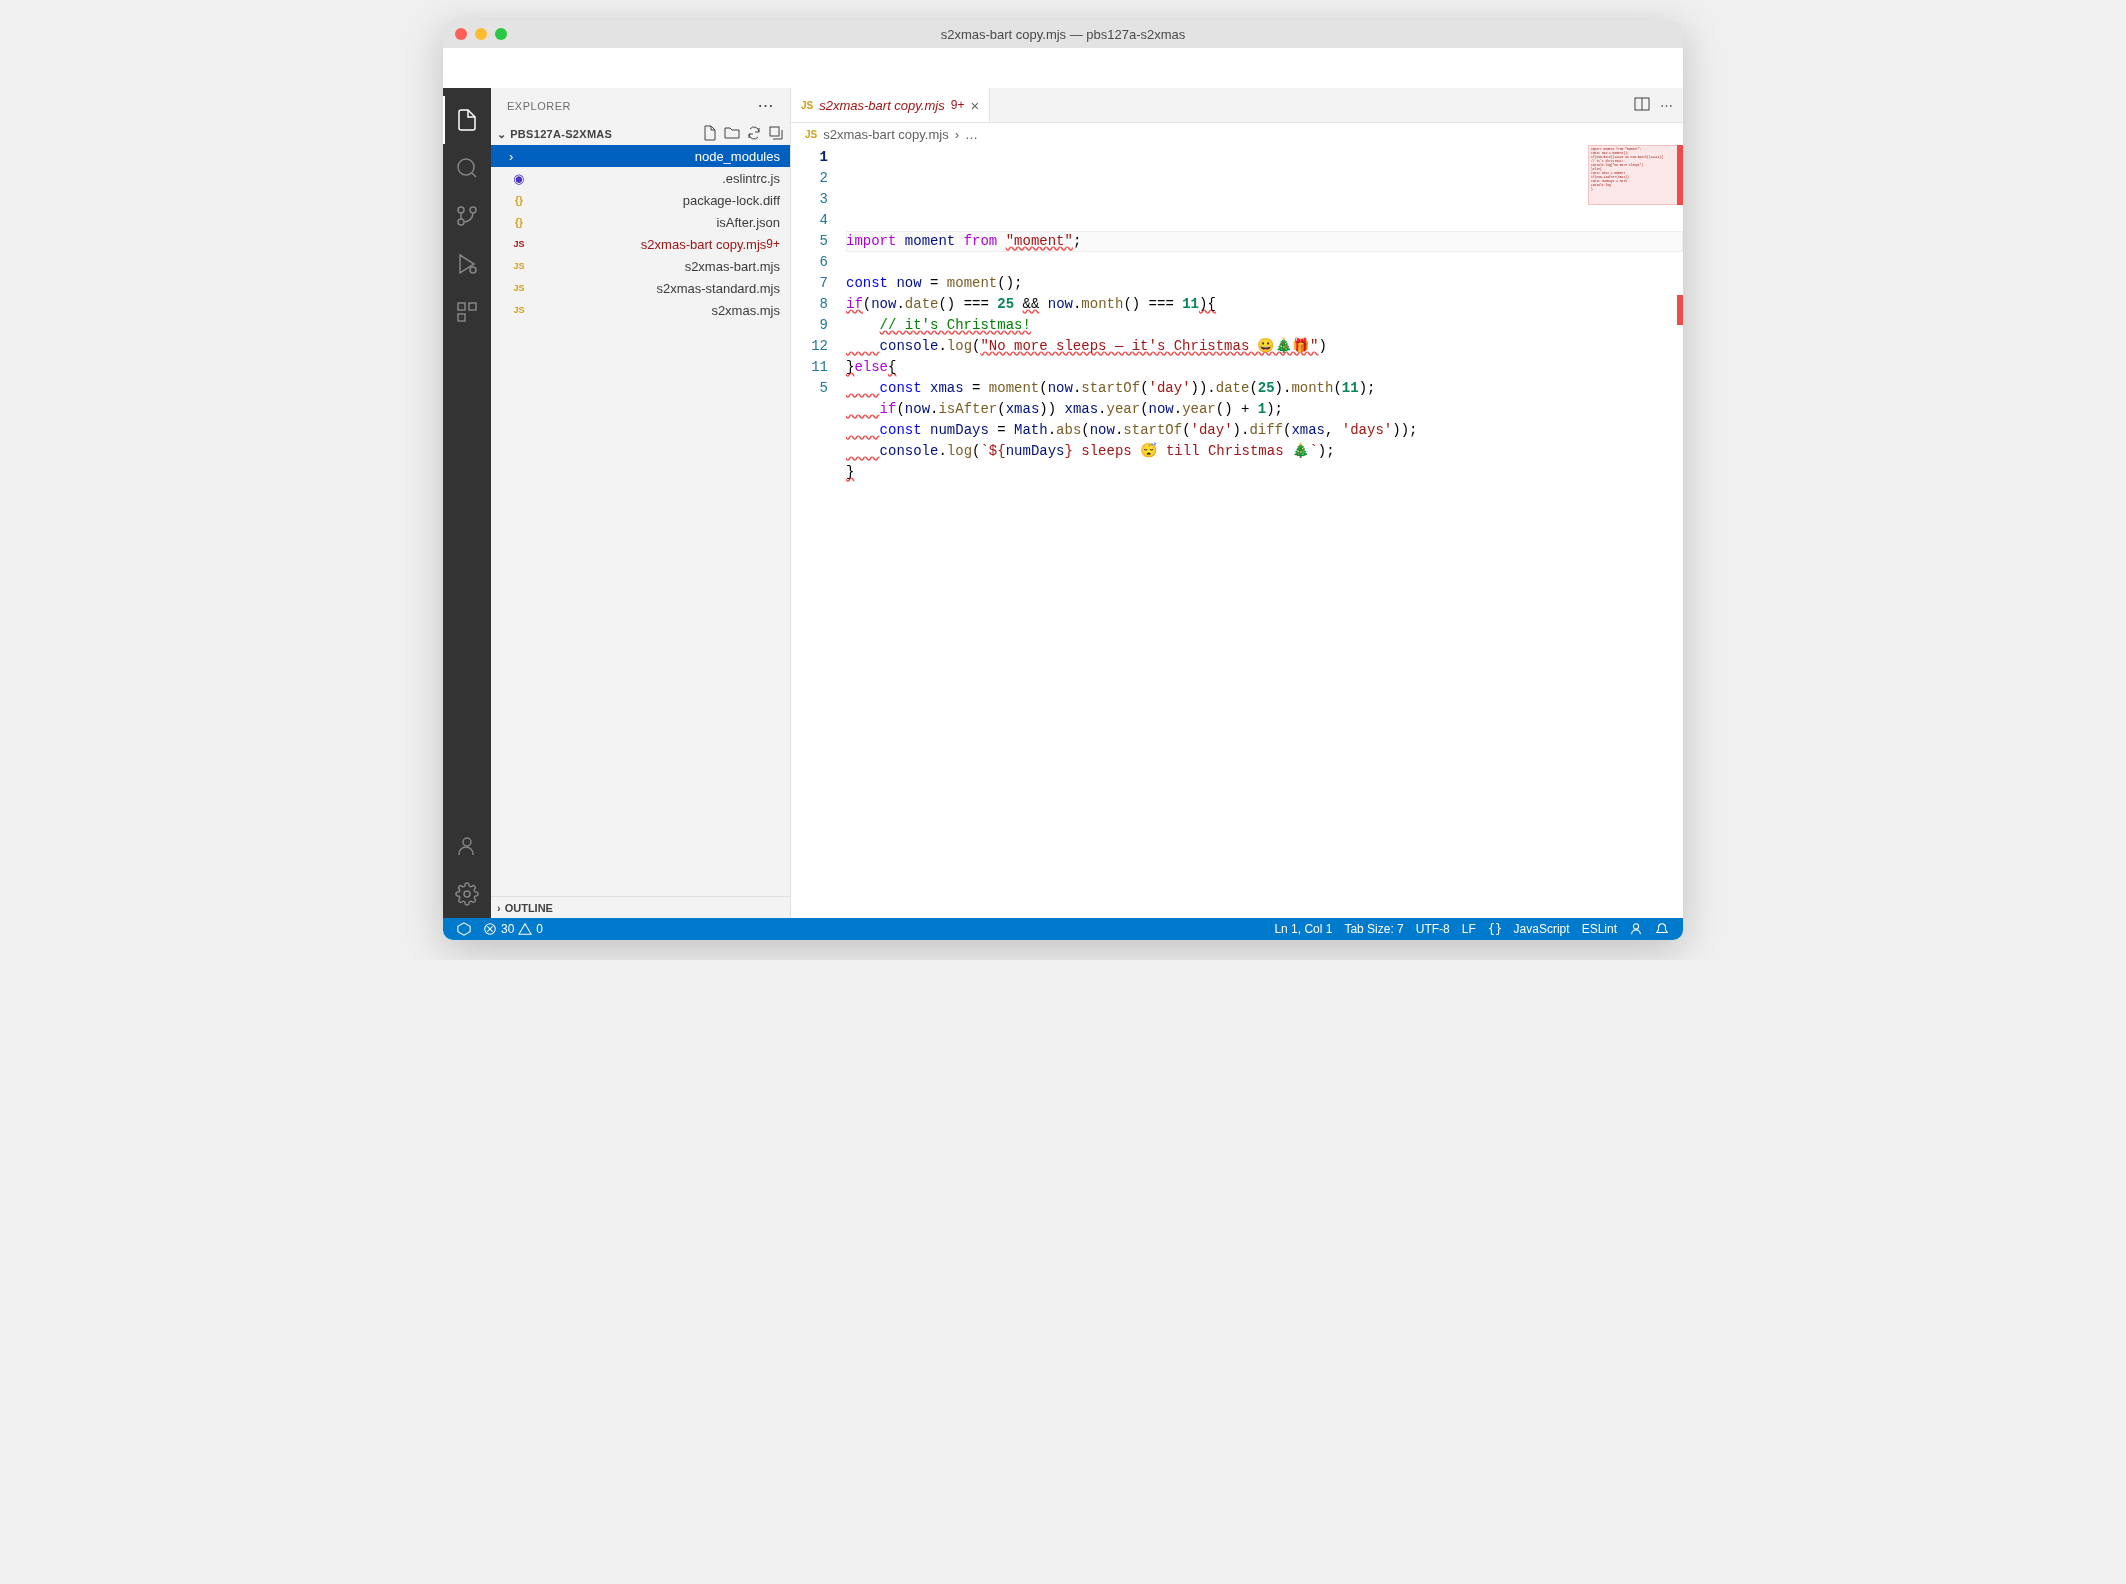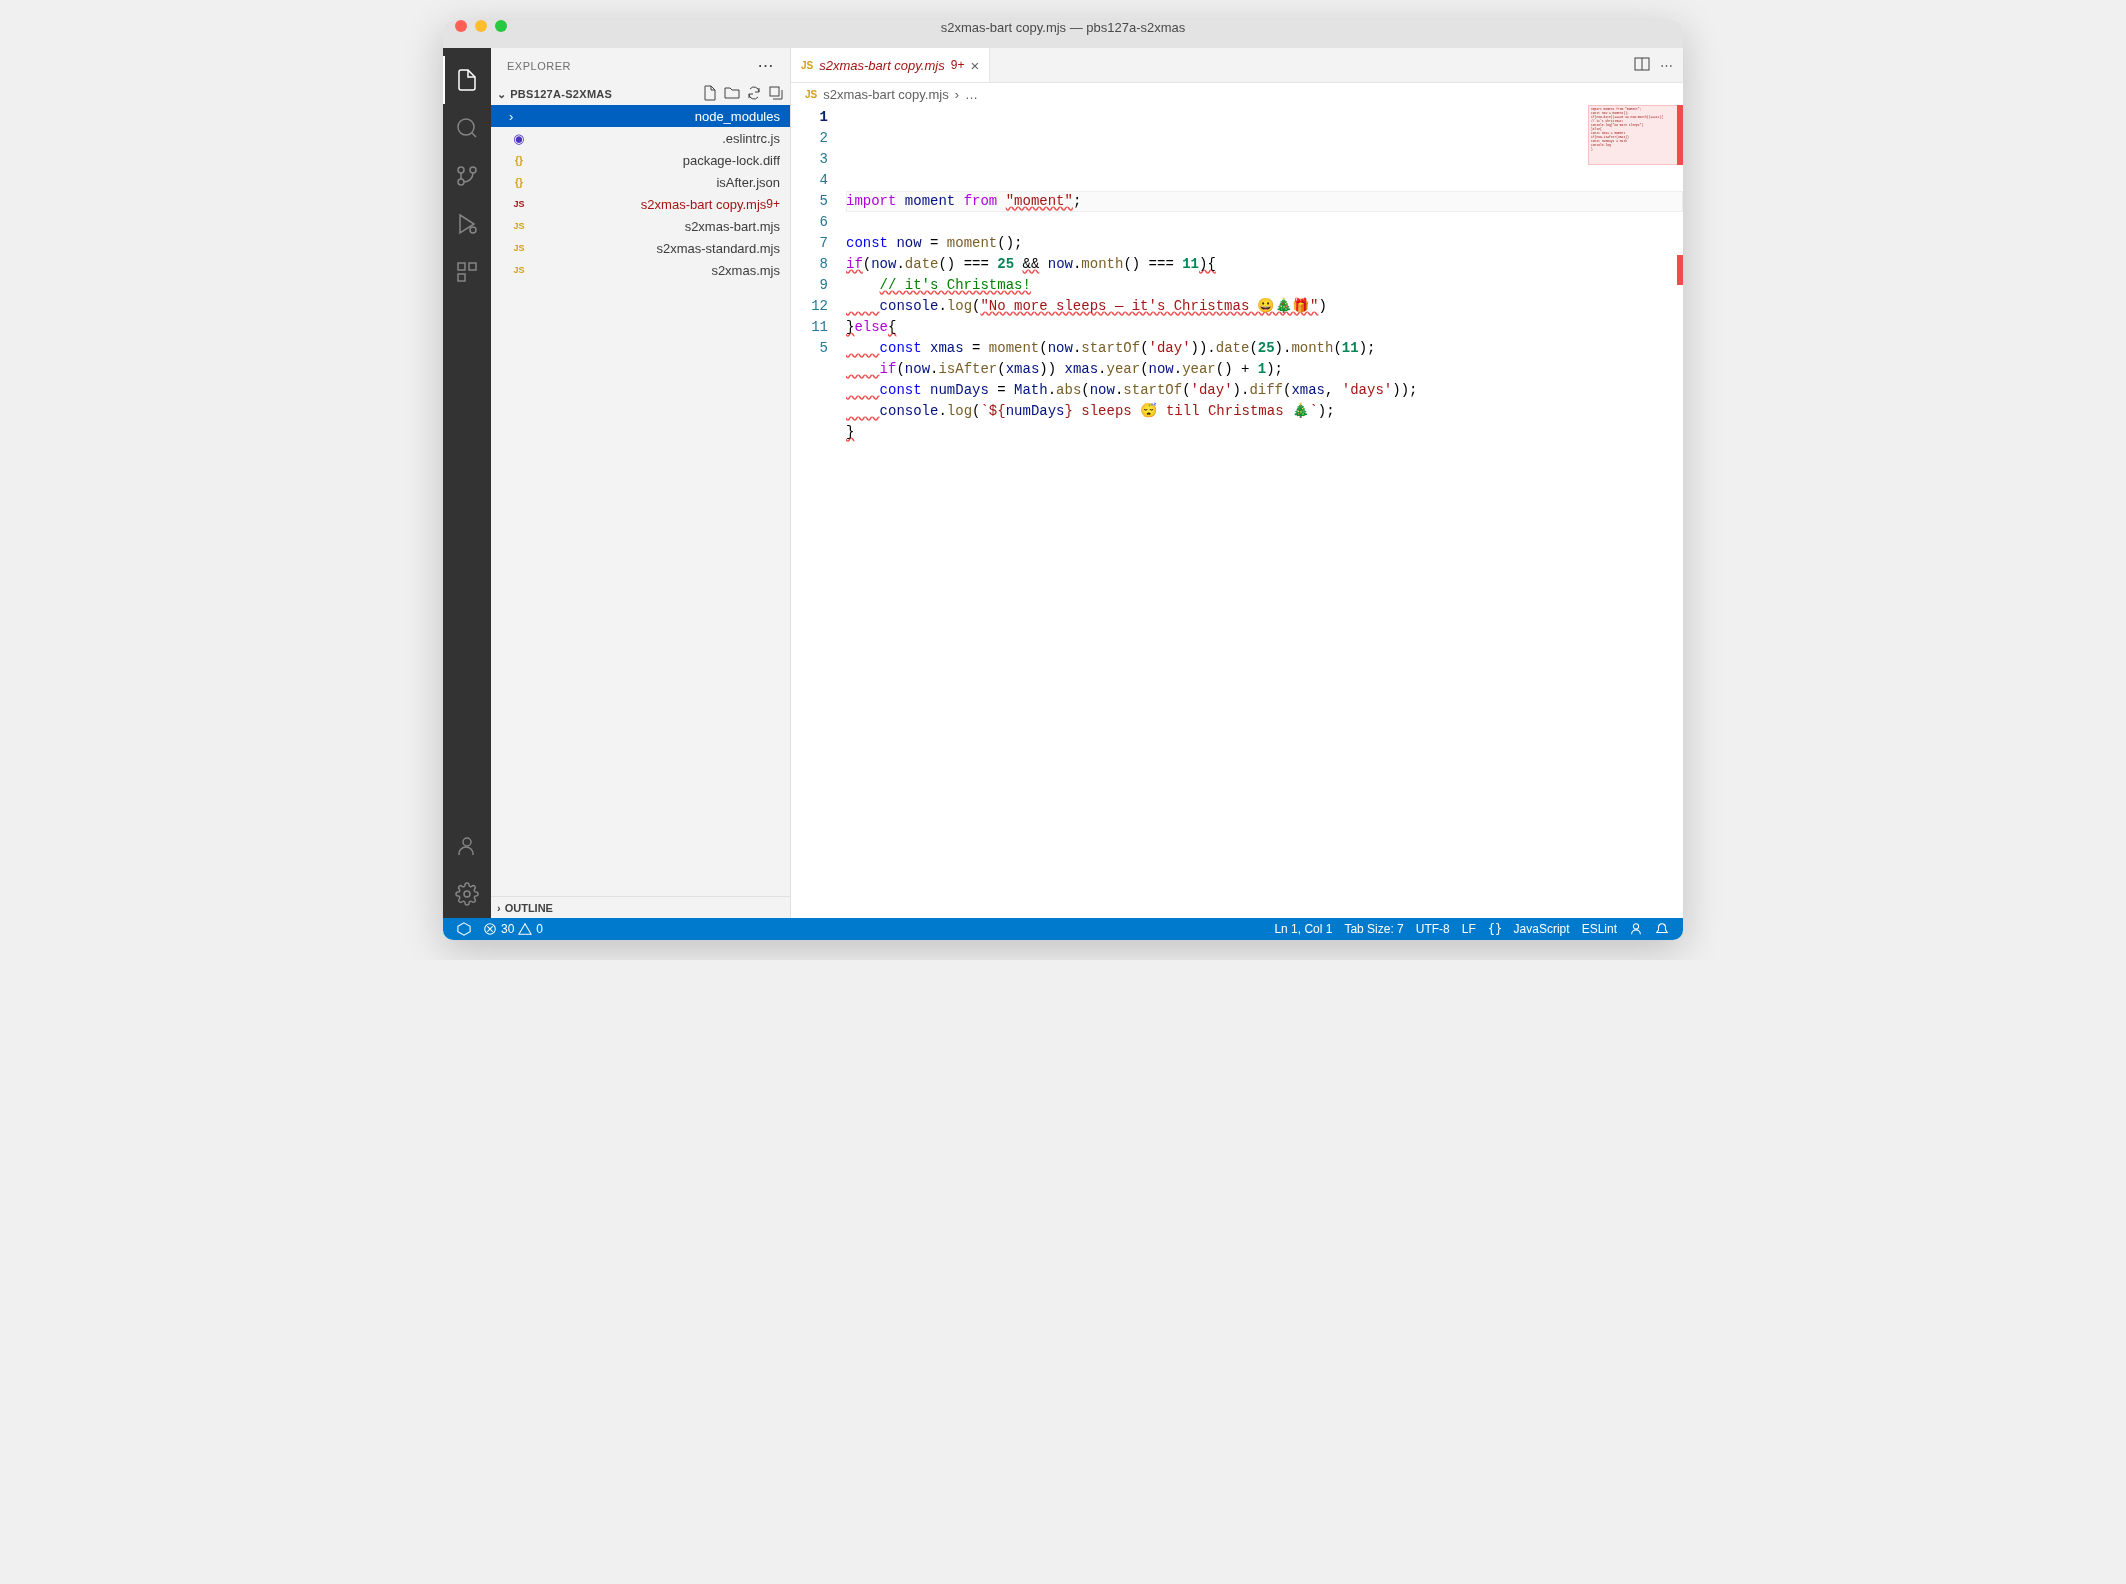--- a/index.html
+++ b/index.html
@@ -1,25 +1,25 @@
 <!DOCTYPE html>
 <html><head>
 <meta charset="utf-8">
 <style>
 * { margin: 0; padding: 0; box-sizing: border-box; }
 body { font-family: -apple-system, BlinkMacSystemFont, "Segoe UI", sans-serif; font-size: 13px; background: #f0f0f0; overflow: hidden; }
 .window { width: 1240px; height: 920px; margin: 20px auto; background: #fff; border-radius: 10px; overflow: hidden; box-shadow: 0 10px 40px rgba(0,0,0,0.2); display: flex; flex-direction: column; }
-.titlebar { height: 28px; background: #e3e3e3; display: flex; padding: 0 12px; position: relative; }
+.titlebar { height: 28px; background: #e3e3e3; display: flex; align-items: center; padding: 0 12px; position: relative; }
 .traffic-lights { display: flex; gap: 8px; }
 .tl { width: 12px; height: 12px; border-radius: 50%; }
 .tl.red { background: #ff5f57; }
 .tl.yellow { background: #febc2e; }
 .tl.green { background: #28c840; }
 .title { position: absolute; left: 50%; transform: translateX(-50%); color: #4a4a4a; font-size: 13px; }
-.main { flex: 1; display: flex; min-height: 0; }
+.main { flex: 1; display: flex; min-height: 0; margin-top: 40px; }
 .activity-bar { width: 48px; background: #333333; display: flex; flex-direction: column; align-items: center; padding-top: 8px; }
 .activity-bar .spacer { flex: 1; }
 .ab-icon { width: 48px; height: 48px; display: flex; align-items: center; justify-content: center; color: #858585; cursor: pointer; position: relative; }
 .ab-icon.active { color: #fff; }
 .ab-icon.active::before { content: ''; position: absolute; left: 0; top: 0; bottom: 0; width: 2px; background: #fff; }
 .ab-icon svg { width: 24px; height: 24px; }
 .sidebar { width: 300px; background: #f3f3f3; display: flex; flex-direction: column; border-right: 1px solid #e0e0e0; }
 .sidebar-header { height: 35px; display: flex; align-items: center; justify-content: space-between; padding: 0 16px; color: #6f6f6f; font-size: 11px; letter-spacing: 0.5px; }
 .sidebar-header .dots { font-size: 16px; cursor: pointer; color: #424242; }
 .section-header { height: 22px; display: flex; align-items: center; padding: 0 6px; font-size: 11px; font-weight: 700; color: #424242; cursor: pointer; }

